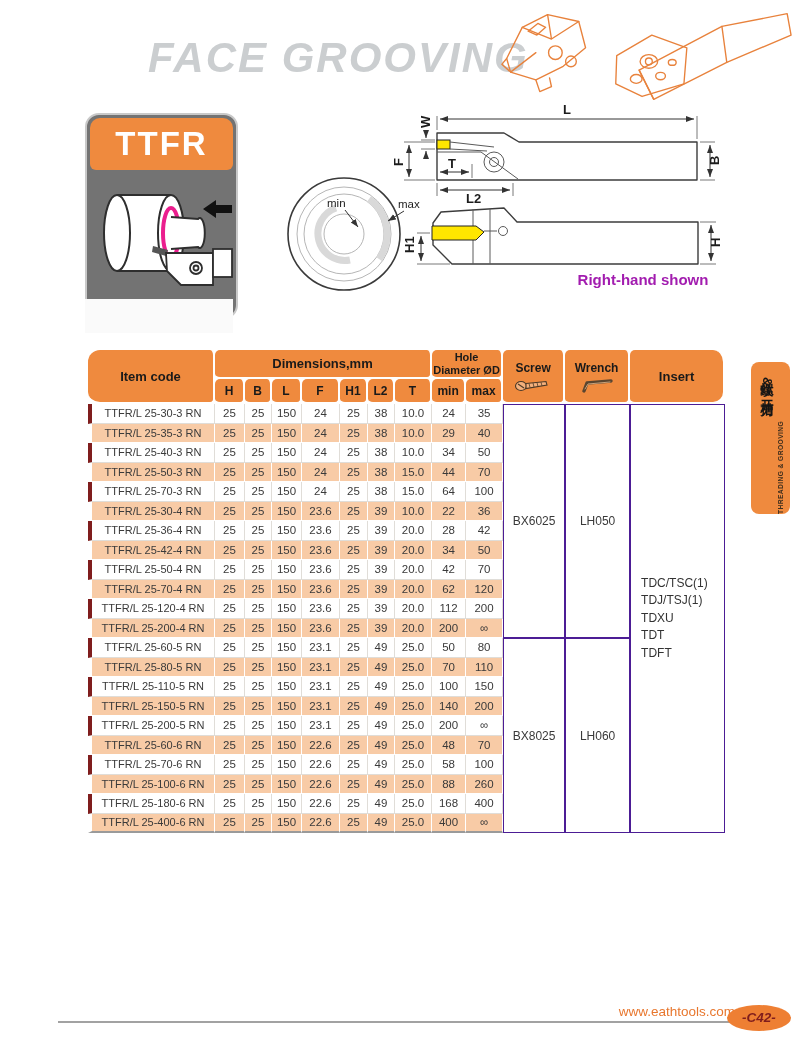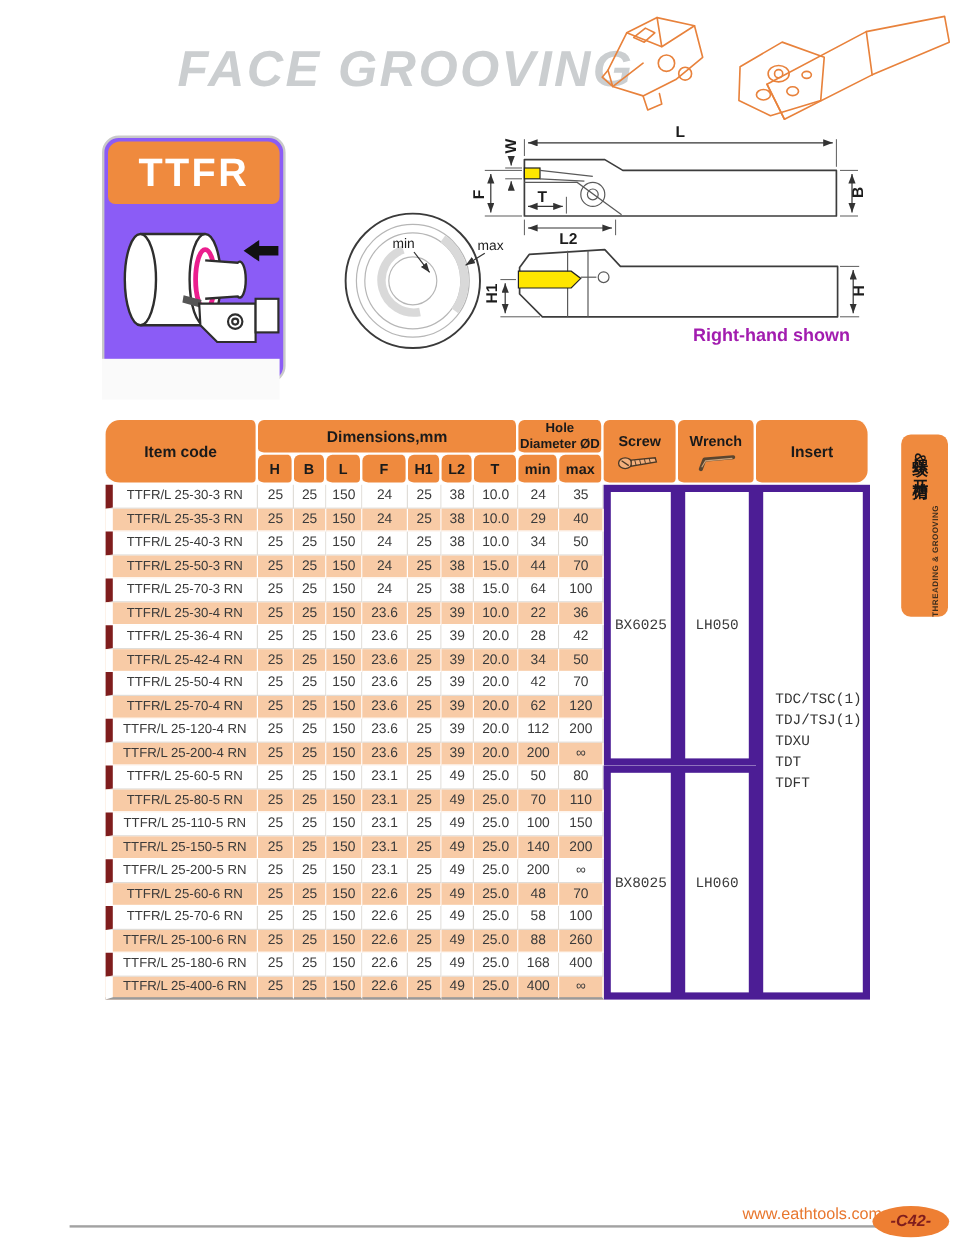--- a/index.html
+++ b/index.html
@@ -8,21 +8,21 @@
 
   
   .title { position:absolute; left:148px; top:34px; font-size:42px; font-style:italic; font-weight:800;
            color:#cbced0; letter-spacing:2px; white-space:nowrap; }
 
   
   .hero { position:absolute; left:488px; top:2px; width:312px; height:112px; }
 
   
   .ttfr-card { position:absolute; left:85px; top:113px; width:153px; height:206px;
-               border:2px solid #c9c9c9; border-radius:14px; background:#8b5cf6; overflow:hidden; }
+               border:2px solid #c9c9c9; border-radius:14px; background:#737373; overflow:hidden; }
   .ttfr-head { margin:3px; height:52px; background:#EF8A3E; border-radius:10px 10px 6px 6px;
                color:#fff; font-size:33px; font-weight:bold; letter-spacing:2px;
                display:flex; align-items:center; justify-content:center; }
   .ttfr-body { width:147px; height:142px; margin:0 auto; }
 
   .faded-box { position:absolute; left:85px; top:299px; width:148px; height:34px; background:#fafafa; }
 
   
   .tech { position:absolute; left:270px; top:95px; width:480px; height:210px; }
   .tech text { font-family:"Liberation Sans", sans-serif; fill:#1c1c1c; }
@@ -44,24 +44,24 @@
                    border-radius:5px; font-weight:bold; padding:0; vertical-align:middle; }
   .spec thead tr:first-child th { height:29px; font-size:13px; }
   .spec thead tr:last-child  th { height:25px; font-size:12px; }
   th.hc-item   { border-radius:12px 5px 5px 12px !important; }
   th.hc-insert { border-radius:5px 12px 12px 5px !important; font-size:13px !important; }
   th.hc-hole   { font-size:11px !important; line-height:1.15; }
   .hlab { font-size:12px; font-weight:bold; margin-top:2px;text-align:center; }
   .hicon { display:block; margin:1px auto 0; }
   .spec tbody td { height:19.5px; font-size:11.5px; color:#3a3a3a; text-align:center; padding:0 2px;
                    border-right:1px solid #e0ddd8; border-bottom:1px solid #e0ddd8; background:#fff; }
-  .spec tbody td:first-child { border-left:6px solid #7f1d1d; font-size:11px; }
+  .spec tbody td:first-child { border-left:4px solid #7f1d1d; font-size:11px; }
   .spec tbody tr.peach td { background:#F8CBA6; border-color:#fff; }
   .spec tbody tr:last-child td { border-bottom:2px solid #9a9a9a; }
-  .spec tbody td.merge { background:#fff !important; border:6px solid #4c1d95; font-size:12px; color:#3a3a3a;font-family:Liberation Mono, monospace; }
+  .spec tbody td.merge { background:#fff !important; border:1px solid #4c1d95; font-size:12px; color:#3a3a3a; }
   .spec tbody td.insert-cell { text-align:left; padding-left:10px; }
   .insert-lines div { font-size:12px; line-height:1.45; color:#333; }
 
   
   .side-tab { position:absolute; left:751px; top:362px; width:39px; height:152px; background:#EF8A3E;
               border-radius:8px; display:flex; flex-direction:row; justify-content:center;
               padding-top:9px; gap:1px; }
   .tab-cn { writing-mode:vertical-rl; font-size:13px; font-weight:600; color:#151515; letter-spacing:3px; }
   .tab-en { writing-mode:vertical-rl; transform:rotate(180deg); font-size:6.7px; font-weight:700;
             color:#3f2e1d; letter-spacing:0.4px; }

